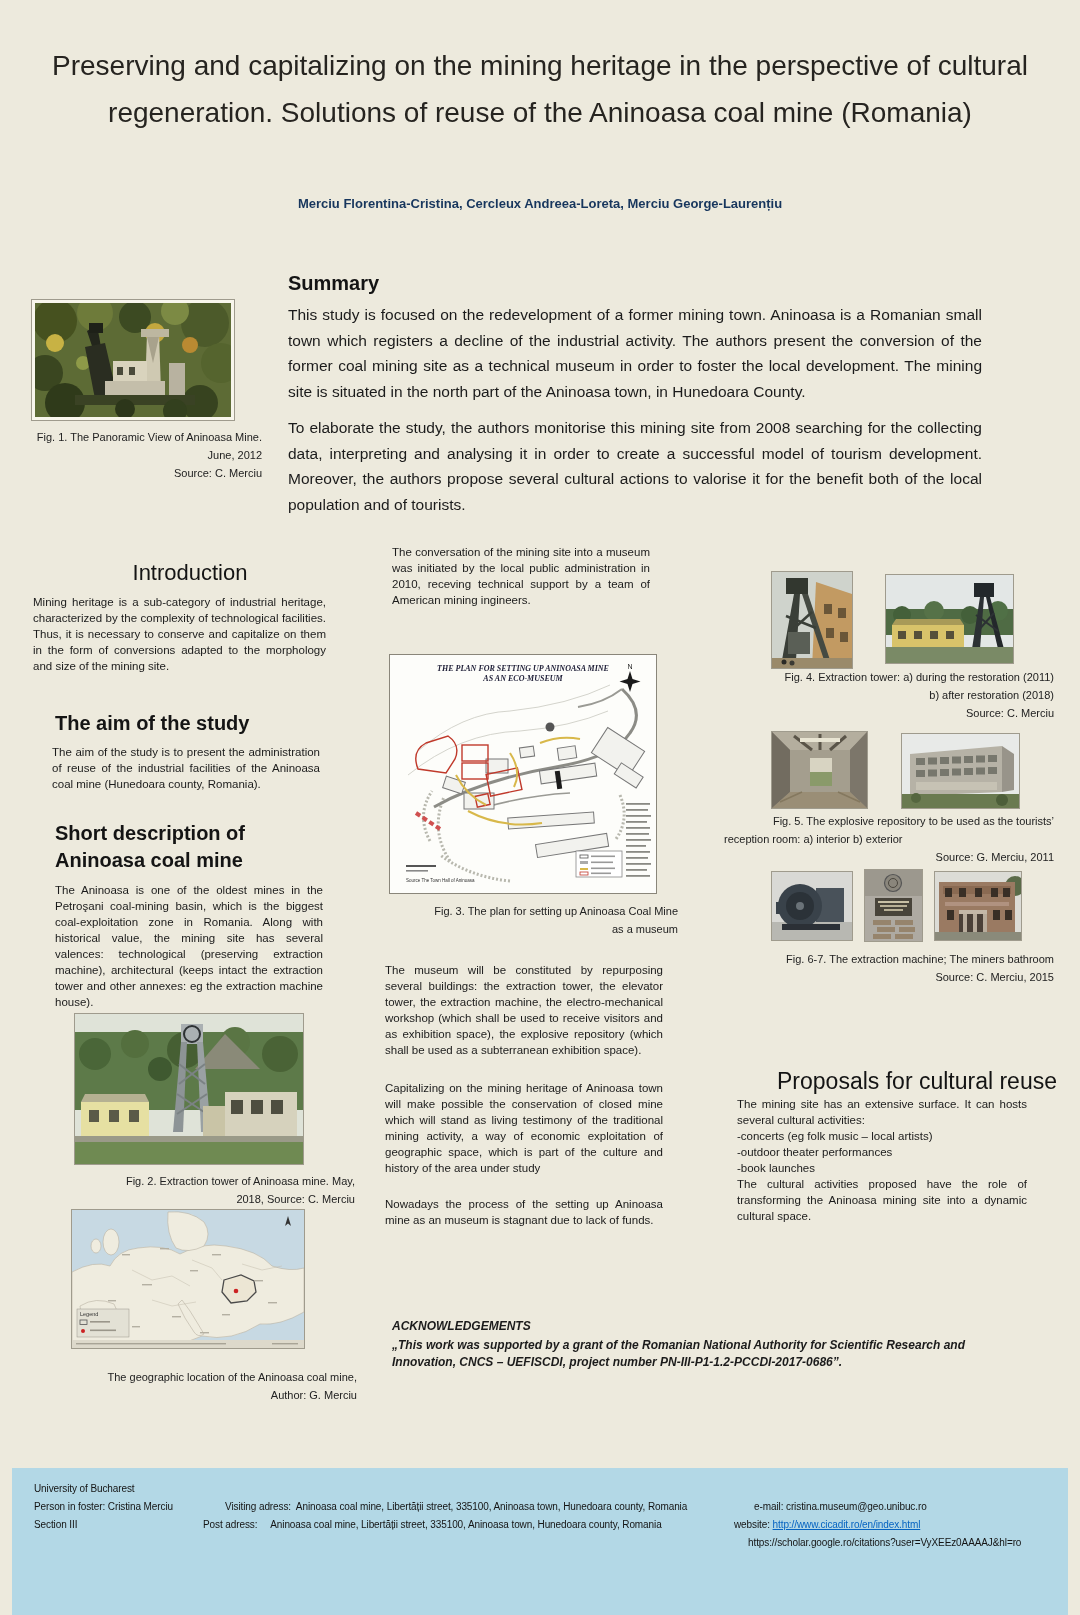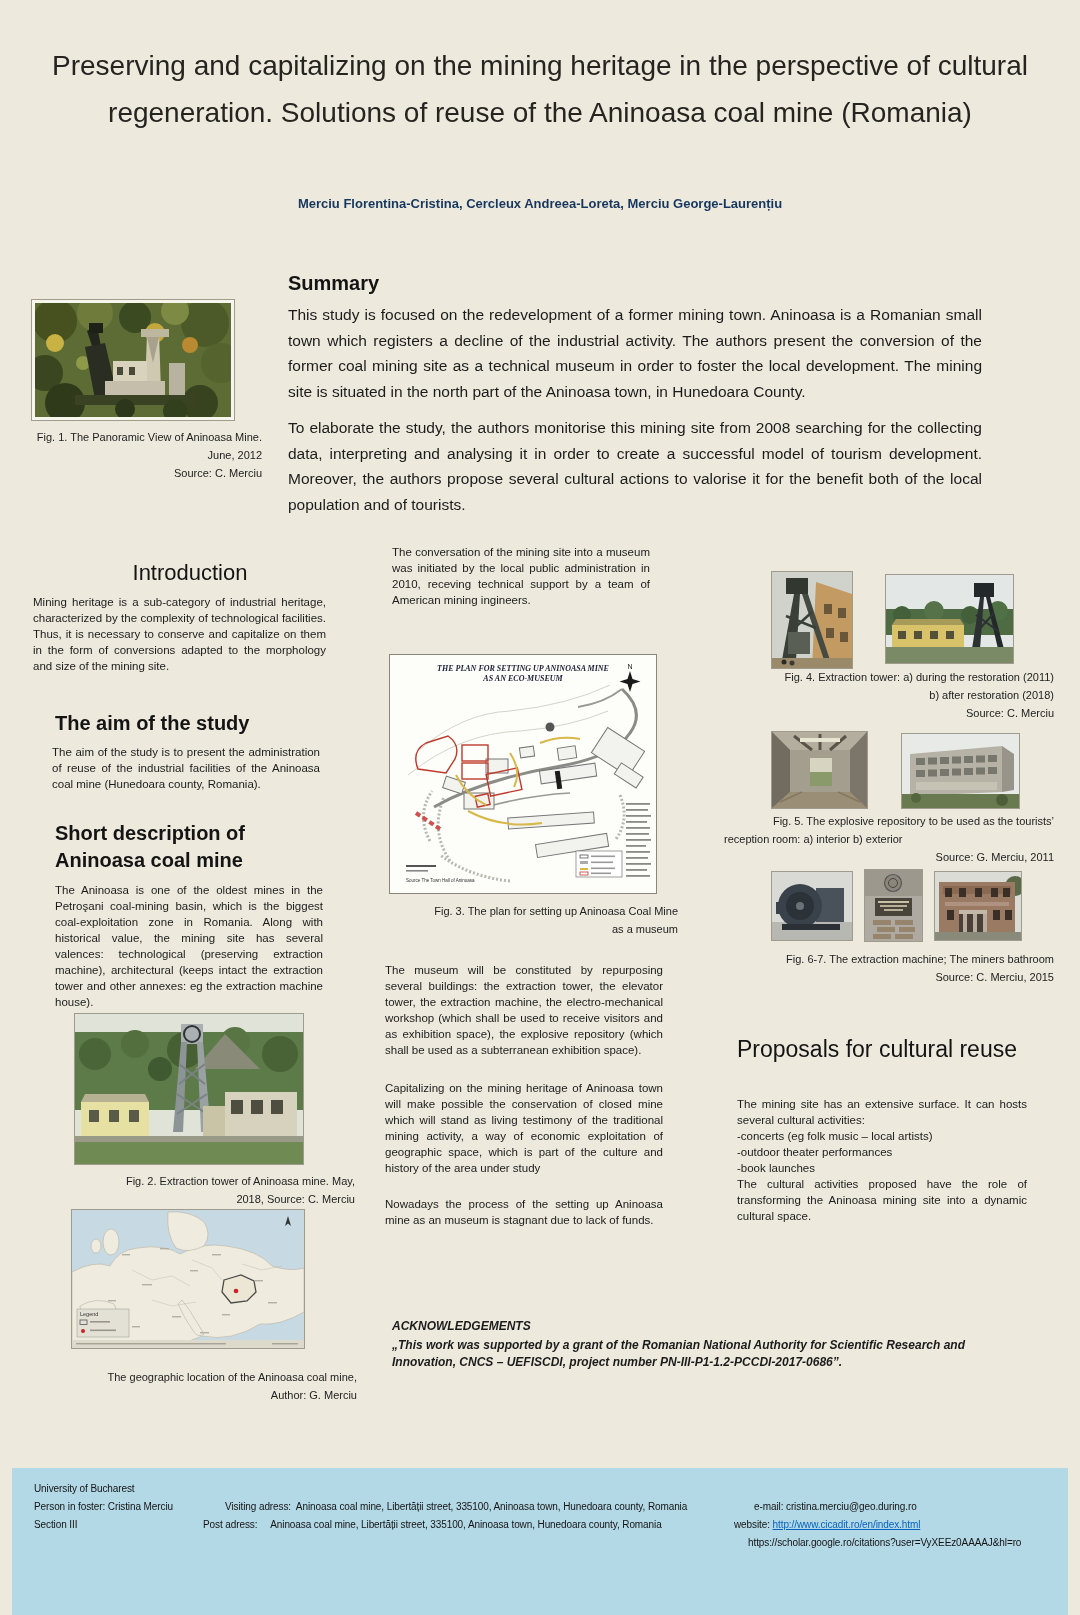--- a/index.html
+++ b/index.html
@@ -437,21 +437,21 @@
         <rect x="38" y="42" width="4" height="18" fill="#b8ac9c"></rect>
         <rect x="48" y="42" width="4" height="18" fill="#b8ac9c"></rect>
       <rect y="60" width="86" height="8" fill="#8a8a7a"></rect>
     </svg>
   </div>
   <div class="abs" style="left:706px;top:950px;width:348px;">
     <div class="cap">Fig. 6-7. The extraction machine;  The miners bathroom</div>
     <div class="cap">Source:   C. Merciu, 2015</div>
   </div>
 
-  <div class="abs h1big" style="left:737px;top:1036px;width:320px;font-size:23px;">Proposals for cultural reuse</div>
+  <div class="abs h1big" style="left:737px;top:1068px;width:320px;font-size:23px;text-align:right;">Proposals for cultural reuse</div>
   <div class="abs" style="left:737px;top:1096px;width:290px;">
     <div class="body">The mining site has an extensive surface. It can hosts several cultural activities:</div>
     <div class="body" style="text-align:left;">-concerts  (eg folk music – local artists)</div>
     <div class="body" style="text-align:left;">-outdoor theater performances</div>
     <div class="body" style="text-align:left;">-book launches</div>
     <div class="body">The cultural activities proposed have the role of transforming the Aninoasa mining site into a dynamic cultural space.</div>
   </div>
 
   <div class="footer-bar">
     <div class="ftxt" style="left:22px;top:15px;">University of Bucharest</div>
@@ -460,21 +460,21 @@
 
     <div class="ftxt" style="left:213px;top:33px;">
       <span>Visiting adress:</span>&nbsp;
       <span>Aninoasa coal mine, Libertății street, 335100, Aninoasa town, Hunedoara county,  Romania</span>
     </div>
     <div class="ftxt" style="left:191px;top:51px;">
       <span>Post adress:</span>&nbsp;&nbsp;&nbsp;&nbsp;
       <span>Aninoasa coal mine, Libertății street, 335100, Aninoasa town, Hunedoara county,  Romania</span>
     </div>
 
-    <div class="ftxt" style="left:742px;top:33px;">e-mail: cristina.merciu@geo.during.ro</div>
+    <div class="ftxt" style="left:742px;top:33px;">e-mail: cristina.museum@geo.unibuc.ro</div>
     <div class="ftxt" style="left:722px;top:51px;">
       <span>website:</span>
       <a href="#" class="link">http://www.cicadit.ro/en/index.html</a>
     </div>
     <div class="ftxt" style="left:736px;top:69px;">https://scholar.google.ro/citations?user=VyXEEz0AAAAJ&amp;hl=ro</div>
   </div>
 
 </div>
 
 </body></html>

